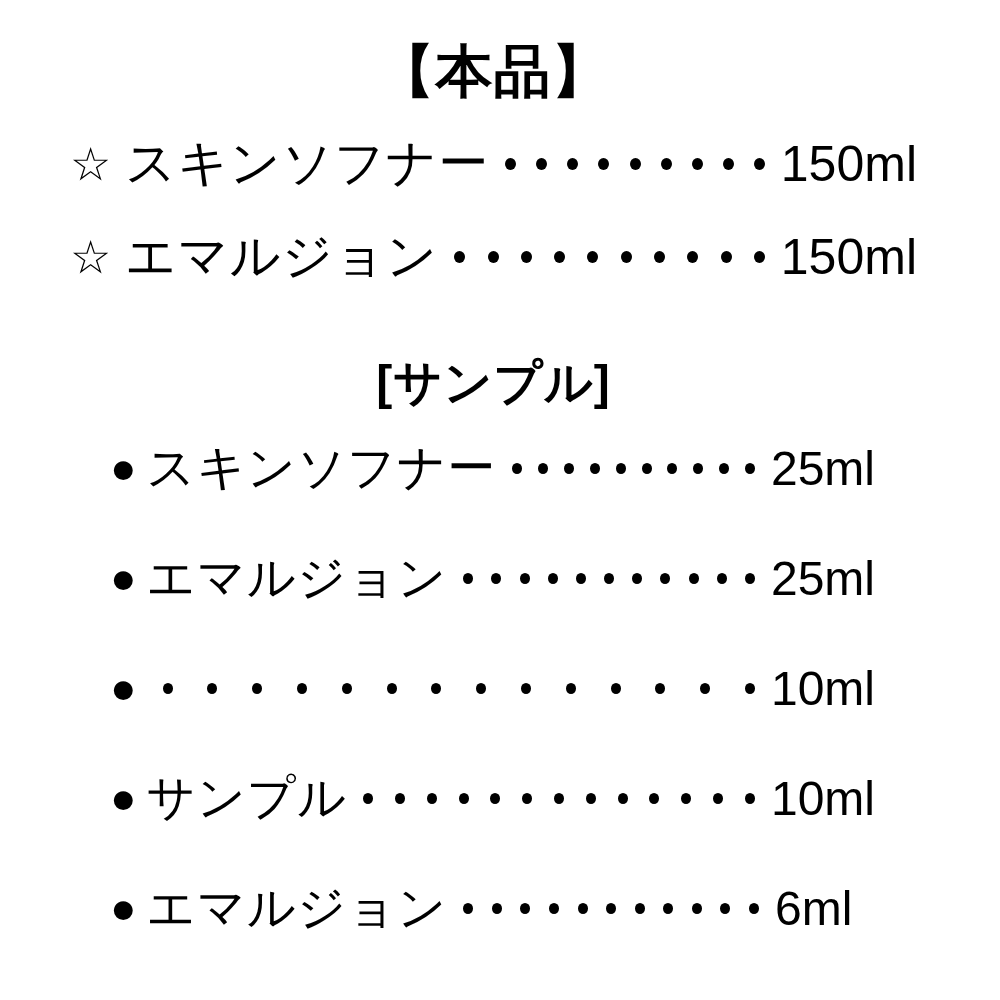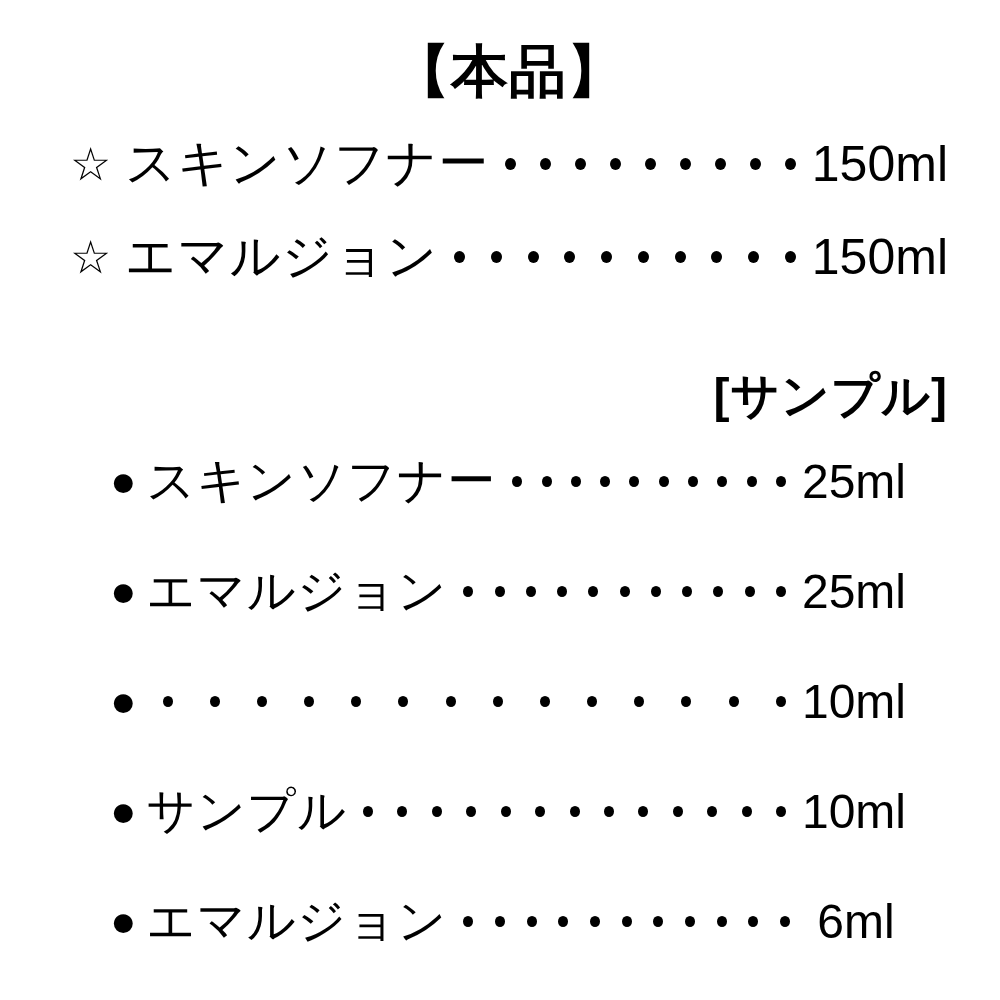--- a/index.html
+++ b/index.html
@@ -9,36 +9,36 @@
     width: 1000px;
     height: 1000px;
     overflow: hidden;
     font-family: "Liberation Sans", "DejaVu Sans", sans-serif;
     color: #000000;
   }
   .page {
     box-sizing: border-box;
     width: 1000px;
     height: 1000px;
-    padding: 36px 52px 0 70px;
+    padding: 36px 83px 0 70px;
     border-radius: 15px;
   }
   .main-title {
     text-align: center;
     font-size: 57px;
     font-weight: 700;
     line-height: 1.25;
     letter-spacing: 1px;
   }
   .sample-title {
-    text-align: right;
+    text-align: center;
     font-size: 48px;
     font-weight: 700;
     line-height: 1.25;
-    margin-top: 63px;
+    margin-top: 50px;
     letter-spacing: 1px;
   }
   .rows { margin: 0; }
   .main-rows { margin-top: 10px; }
   .sample-rows { margin: 0 42px 0 40px; }
   .row {
     display: flex;
     align-items: center;
     white-space: nowrap;
   }
@@ -66,21 +66,21 @@
   .row .dot {
     width: 11px;
     height: 12px;
     border-radius: 50%;
     background: #000000;
     flex: 0 0 auto;
   }
   .sample-row .dot { width: 10px; height: 11px; }
   .row .value {
     flex: 0 0 auto;
-    text-align: center;
+    text-align: left;
     font-weight: 500;
   }
   .sample-row .value { min-width: 100px; }
 </style>
 </head>
 <body>
 
 <div class="page">
 
   <div class="main-title">【本品】</div>

